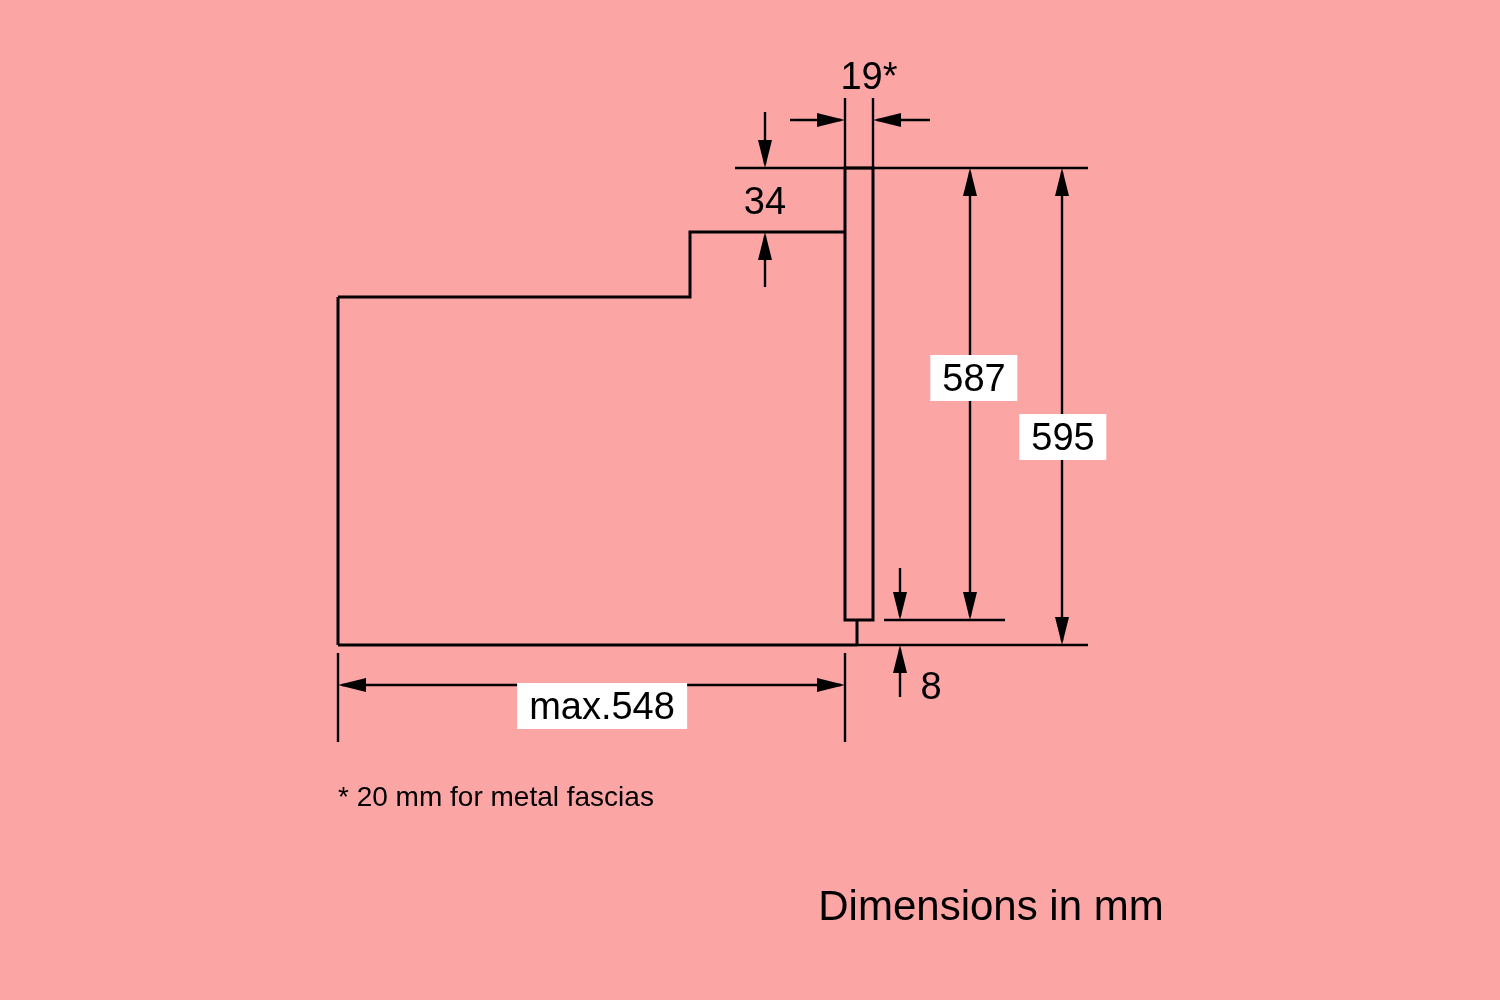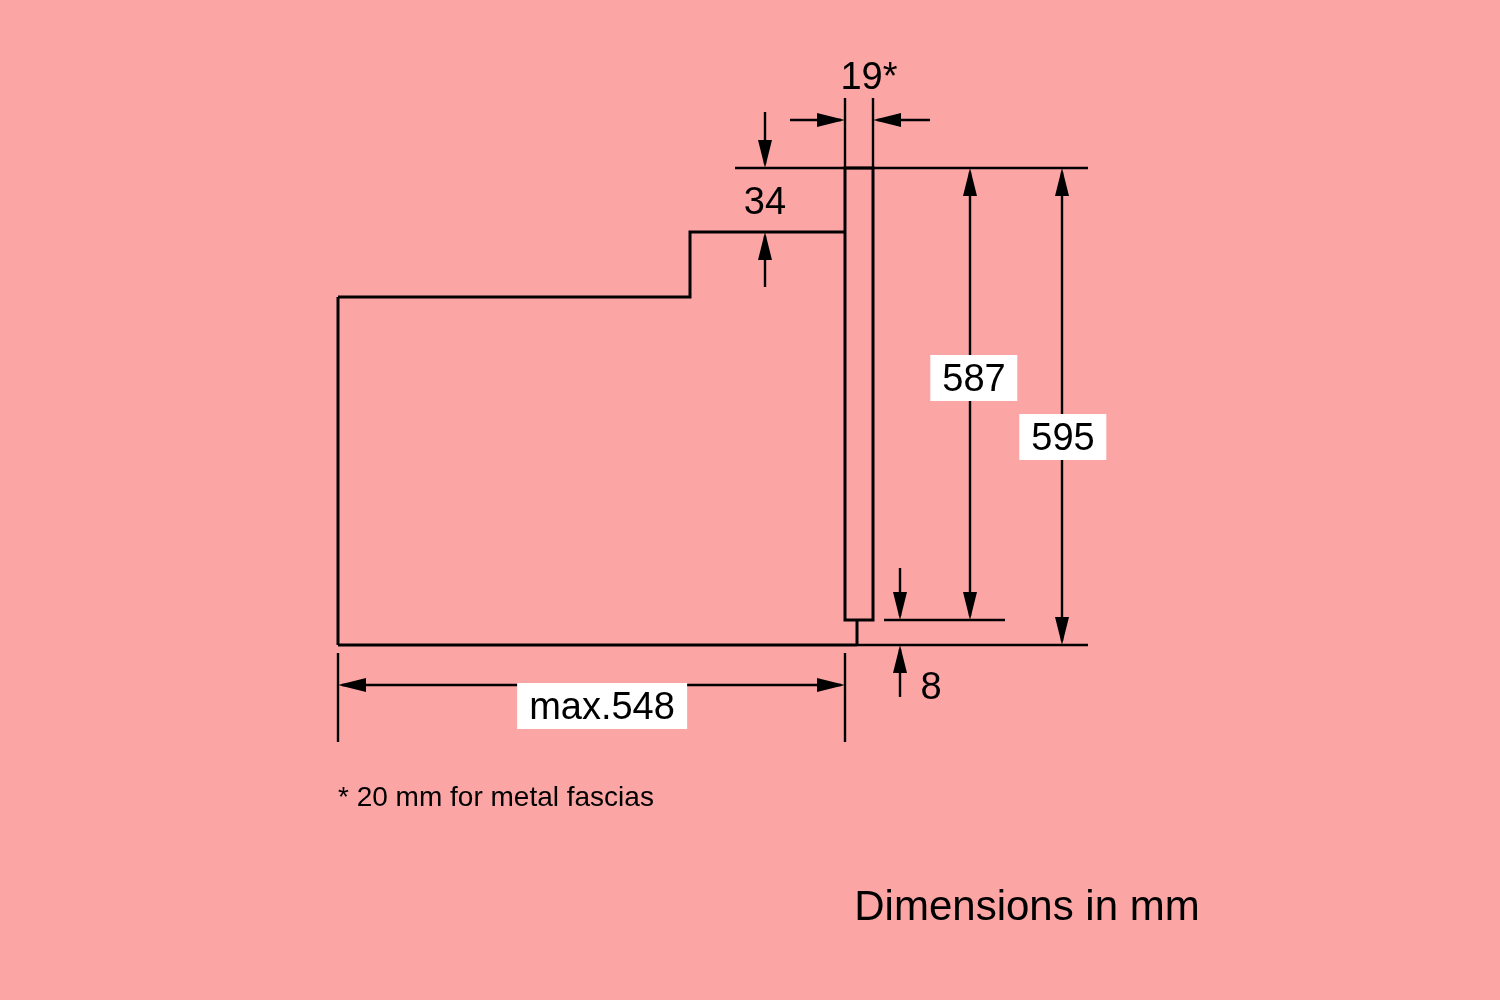--- a/index.html
+++ b/index.html
@@ -37,21 +37,20 @@
     font-size: 28px;
     white-space: nowrap;
   }
   .caption {
     position: absolute;
     left: 991px;
     top: 906px;
     transform: translate(-50%, -50%);
     font-size: 42px;
     white-space: nowrap;
-    margin-left: 36px;
   }
 </style>
 </head>
 <body>
 
 <div class="canvas">
 
   <svg width="1500" height="1000" viewBox="0 0 1500 1000">
 
     <g stroke="#000" stroke-width="3" fill="none">

